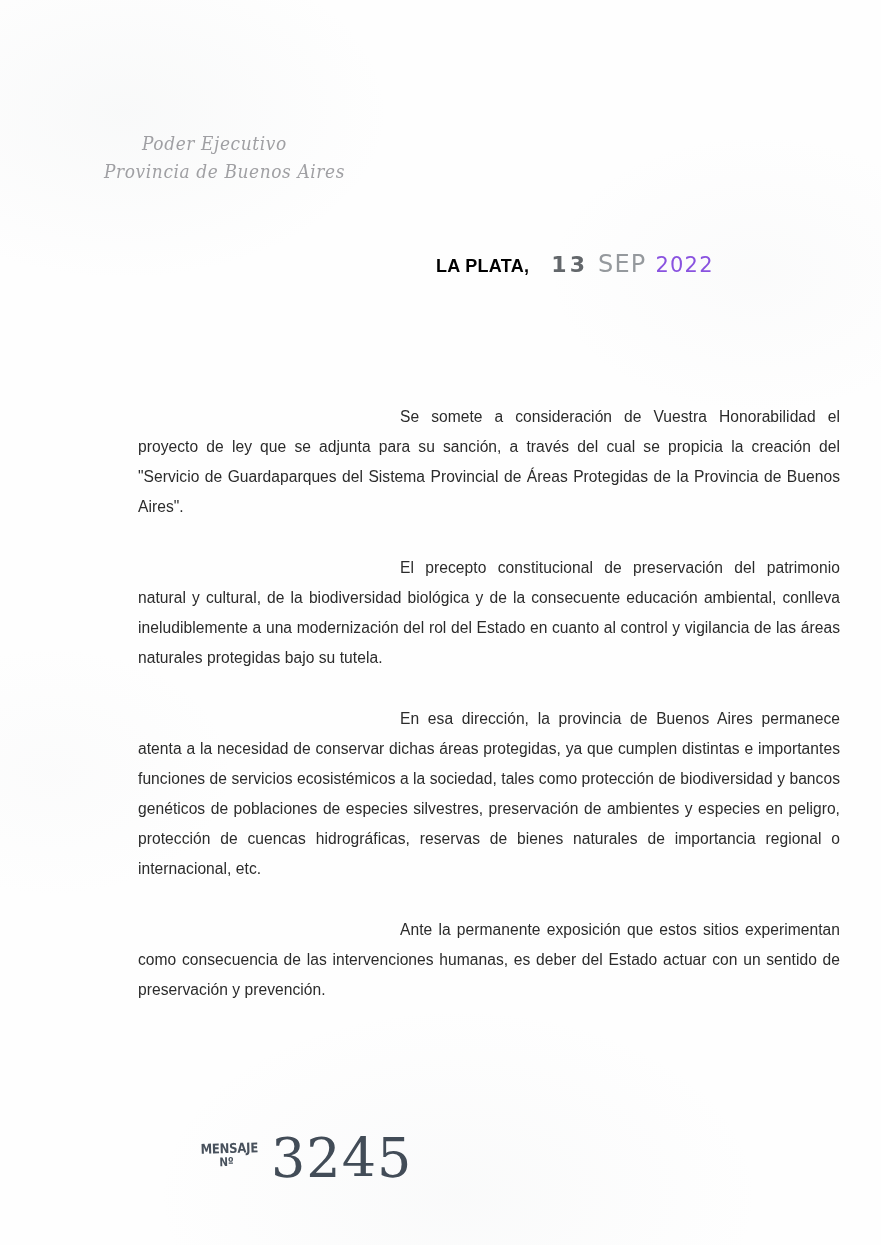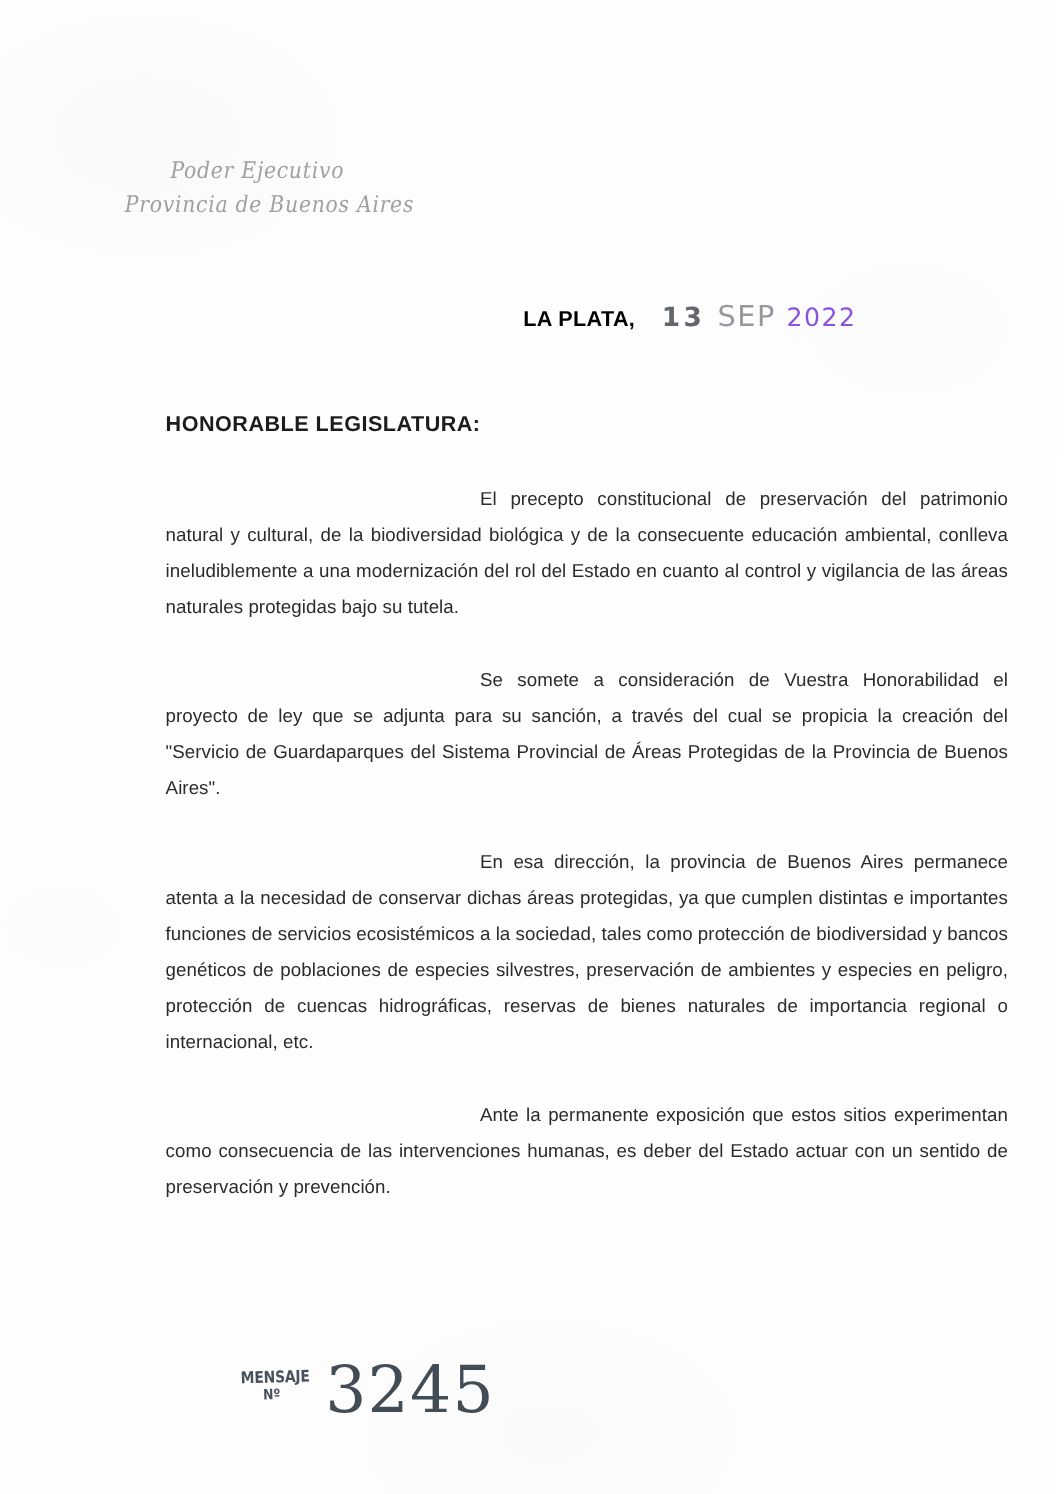--- a/index.html
+++ b/index.html
@@ -195,25 +195,24 @@
 
   <div class="dateline">
     <span class="city">LA PLATA,</span>
     <span class="date-stamp">
       <span class="d-day">13</span>
       <span class="d-mon">SEP</span>
       <span class="d-year">2022</span>
     </span>
   </div>
 
-  <div class="salutation">HONORABLE LEGISLATURA:</div>
 
   <div class="body-block">
+    <p class="para">Se somete a consideración de Vuestra Honorabilidad el proyecto de ley que se adjunta para su sanción, a través del cual se propicia la creación del "Servicio de Guardaparques del Sistema Provincial de Áreas Protegidas de la Provincia de Buenos Aires".</p>
     <p class="para">El precepto constitucional de preservación del patrimonio natural y cultural, de la biodiversidad biológica y de la consecuente educación ambiental, conlleva ineludiblemente a una modernización del rol del Estado en cuanto al control y vigilancia de las áreas naturales protegidas bajo su tutela.</p>
-    <p class="para">Se somete a consideración de Vuestra Honorabilidad el proyecto de ley que se adjunta para su sanción, a través del cual se propicia la creación del "Servicio de Guardaparques del Sistema Provincial de Áreas Protegidas de la Provincia de Buenos Aires".</p>
     <p class="para">En esa dirección, la provincia de Buenos Aires permanece atenta a la necesidad de conservar dichas áreas protegidas, ya que cumplen distintas e importantes funciones de servicios ecosistémicos a la sociedad, tales como protección de biodiversidad y bancos genéticos de poblaciones de especies silvestres, preservación de ambientes y especies en peligro, protección de cuencas hidrográficas, reservas de bienes naturales de importancia regional o internacional, etc.</p>
     <p class="para">Ante la permanente exposición que estos sitios experimentan como consecuencia de las intervenciones humanas, es deber del Estado actuar con un sentido de preservación y prevención.</p>
   </div>
 
   <div class="msg-stamp">
     <span class="stamp-label">
       <span class="stamp-word">MENSAJE</span>
       <span class="stamp-no">Nº</span>
     </span>
     <span class="stamp-number">3245</span>

